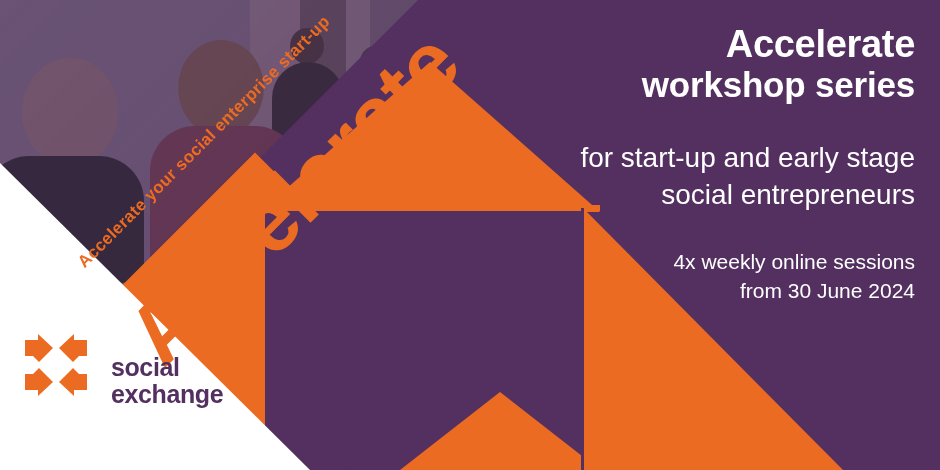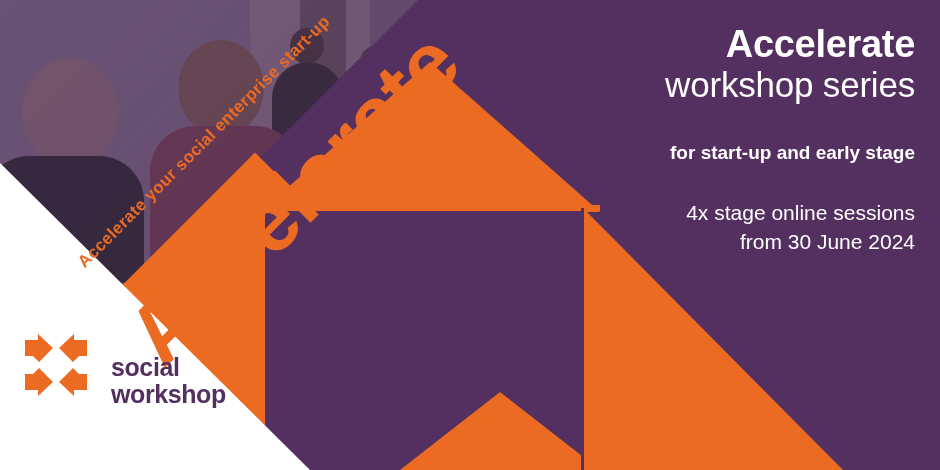--- a/index.html
+++ b/index.html
@@ -119,22 +119,22 @@
   }
 
   
   .copy{
     position:absolute;right:25px;top:24px;
     width:470px;
     text-align:right;
     color:#ffffff;
   }
   .t1{font-size:38px;font-weight:bold;line-height:1.08;letter-spacing:-.3px;}
-  .t2{font-size:35px;font-weight:normal;line-height:1.12;letter-spacing:-.2px;}
-  .sub{margin-top:36px;font-size:19px;font-weight:bold;line-height:1.32;}
+  .t2{font-size:35px;font-weight:bold;line-height:1.12;letter-spacing:-.2px;}
+  .sub{margin-top:36px;font-size:28px;font-weight:normal;line-height:1.32;}
   .meta{margin-top:34px;font-size:21px;font-weight:normal;line-height:1.38;}
 
   
   .logo{position:absolute;left:25px;top:330px;display:flex;align-items:flex-start;}
   .logo-mark{position:relative;width:62px;height:62px;flex:0 0 auto;margin-top:4px;}
   .logo-type{
     margin-left:24px;
     color:#53305F;
     font-weight:bold;
     font-size:25px;
@@ -194,39 +194,40 @@
   <div class="rot-group">
     <div class="rot-small">Accelerate your social enterprise start-up</div>
     <div class="rot-big">Accelerate</div>
   </div>
 
   <div class="copy">
     <div class="t1">Accelerate</div>
     <div class="t2">workshop series</div>
     <div class="sub">
       <div>for start-up and early stage</div>
+      <div>social entrepreneurs</div>
     </div>
     <div class="meta">
-      <div>4x stage online sessions</div>
+      <div>4x weekly online sessions</div>
       <div>from 30 June 2024</div>
     </div>
   </div>
 
   <div class="logo">
     <div class="logo-mark">
       <svg viewBox="0 0 62 62" width="62" height="62" aria-hidden="true">
 
         <polygon points="0,6 13,6 13,0 28,14 14,28 8,22 0,22" fill="#EC6B22"></polygon>
 
         <polygon points="62,6 49,6 49,0 34,14 48,28 54,22 62,22" fill="#EC6B22"></polygon>
 
         <polygon points="0,56 13,56 13,62 28,48 14,34 8,40 0,40" fill="#EC6B22"></polygon>
 
         <polygon points="62,56 49,56 49,62 34,48 48,34 54,40 62,40" fill="#EC6B22"></polygon>
       </svg>
     </div>
     <div class="logo-type">
       <div>social</div>
-      <div>workshop</div>
+      <div>exchange</div>
     </div>
   </div>
 
 </div>
 
 </body></html>

